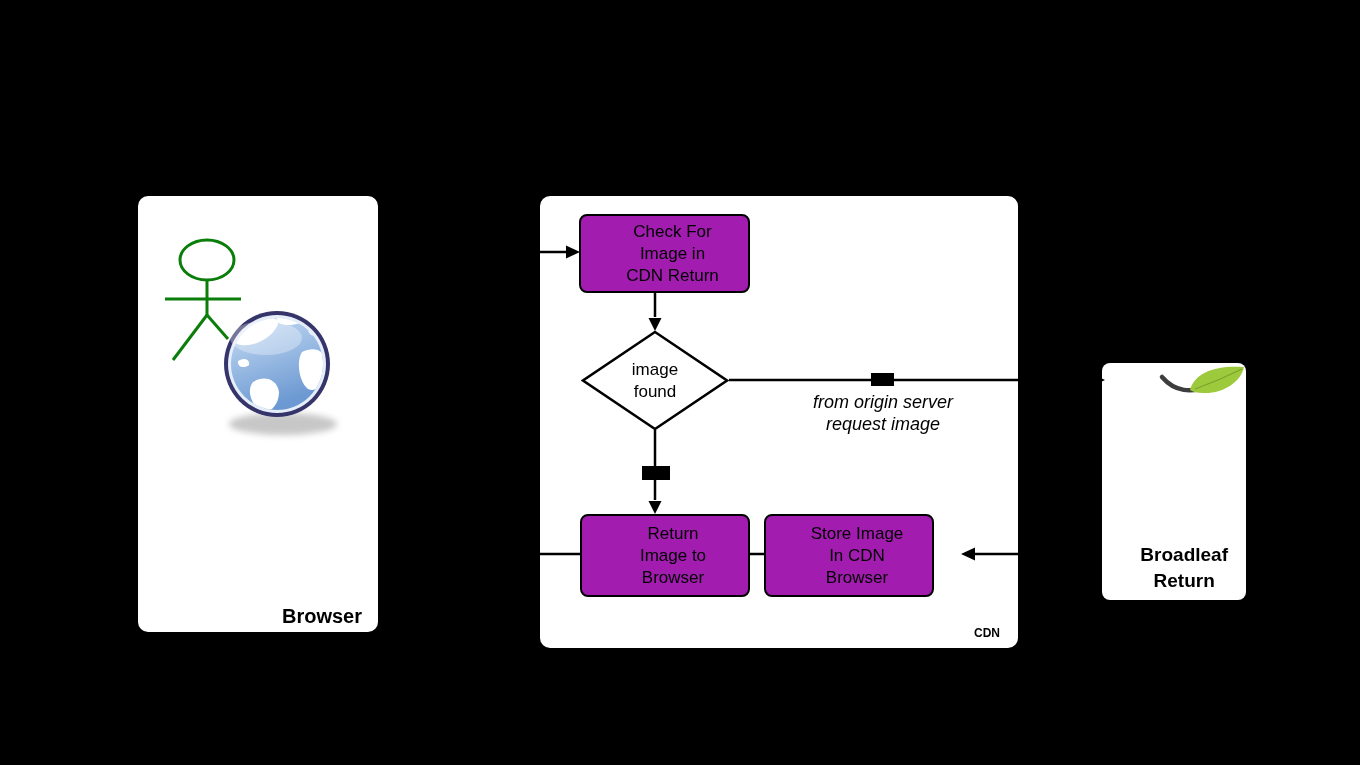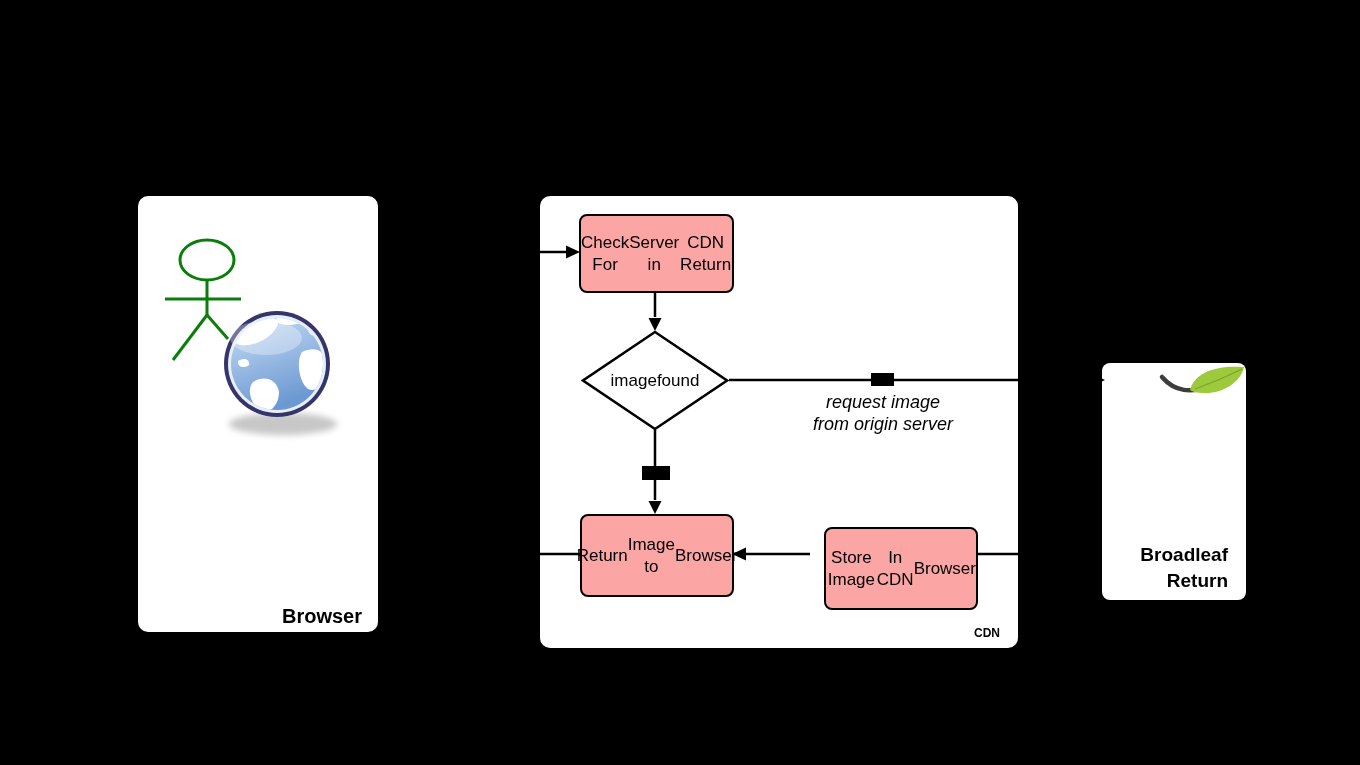--- a/index.html
+++ b/index.html
@@ -7,38 +7,38 @@
   .stage{position:relative;width:1360px;height:765px;background:#000000;}
 
   
   .panel{position:absolute;background:#ffffff;border-radius:10px;z-index:1;}
   .panel-browser{left:138px;top:196px;width:240px;height:436px;}
   .panel-cdn{left:540px;top:196px;width:478px;height:452px;}
   .panel-broadleaf{left:1102px;top:363px;width:144px;height:237px;border-radius:8px;}
   .panel-label{position:absolute;font-weight:bold;color:#000;white-space:nowrap;}
   .browser-label{right:16px;bottom:4px;font-size:20px;}
   .cdn-label{right:18px;bottom:8px;font-size:12px;}
-  .broadleaf-label{right:18px;bottom:6px;font-size:19px;line-height:26px;text-align:right;}
+  .broadleaf-label{right:18px;bottom:6px;font-size:19px;line-height:26px;text-align:center;}
 
   
   .connectors{position:absolute;left:0;top:0;width:1360px;height:765px;z-index:2;pointer-events:none;}
   .connectors path{stroke:#000;stroke-width:2.5;fill:none;}
   .connectors polygon,.connectors rect{fill:#000;stroke:none;}
 
   
-  .node{position:absolute;z-index:3;background:#fca5a5;border:2.5px solid #000;border-radius:8px;
-        display:flex;justify-content:center;align-items:center;
-        font-size:17px;line-height:22px;color:#000;text-align:center;}
+  .node{position:absolute;z-index:3;background:#a21caf;border:2.5px solid #000;border-radius:8px;
+        display:flex;flex-direction:column;justify-content:center;align-items:center;
+        font-size:17px;line-height:22px;color:#000;text-align:center;padding-left:16px;}
   .node-check{left:579px;top:214px;width:151px;height:75px;}
   .node-return{left:580px;top:514px;width:150px;height:79px;}
-  .node-store{left:824px;top:514px;width:150px;height:79px;margin-top:13px;}
+  .node-store{left:764px;top:514px;width:150px;height:79px;}
   .diamond{position:absolute;left:581px;top:330px;width:148px;height:101px;z-index:3;}
   .diamond svg{position:absolute;left:0;top:0;width:100%;height:100%;}
   .diamond polygon{fill:#fff;stroke:#000;stroke-width:2.5;}
-  .dtext{position:absolute;left:0;top:0;right:0;bottom:0;display:flex;flex-direction:row;
+  .dtext{position:absolute;left:0;top:0;right:0;bottom:0;display:flex;flex-direction:column;
          justify-content:center;align-items:center;font-size:17px;line-height:22px;color:#000;}
 
   .edge-note{position:absolute;left:761px;top:391px;width:244px;z-index:3;
              font-style:italic;font-size:18px;line-height:22px;text-align:center;color:#000;}
 
   .icon-svg{position:absolute;left:0;top:0;width:100%;height:100%;}
 </style>
 </head>
 <body>
 
@@ -122,21 +122,21 @@
 
     <path d="M1100,554 H975"></path>
     <polygon points="961,554 975,547.5 975,560.5"></polygon>
 
     <path d="M580,554 H396"></path>
     <polygon points="382,554 396,547.5 396,560.5"></polygon>
   </svg>
 
   <div class="node node-check">
     <div>Check For</div>
-    <div>Server in</div>
+    <div>Image in</div>
     <div>CDN Return</div>
   </div>
 
   <div class="diamond">
     <svg viewBox="0 0 148 101" preserveAspectRatio="none">
       <polygon points="74,2 146,50.5 74,99 2,50.5"></polygon>
     </svg>
     <div class="dtext">
       <div>image</div>
       <div>found</div>
@@ -149,17 +149,17 @@
     <div>Browser</div>
   </div>
 
   <div class="node node-store">
     <div>Store Image</div>
     <div>In CDN</div>
     <div>Browser</div>
   </div>
 
   <div class="edge-note">
+    <div>from origin server</div>
     <div>request image</div>
-    <div>from origin server</div>
   </div>
 
 </div>
 
 </body></html>

